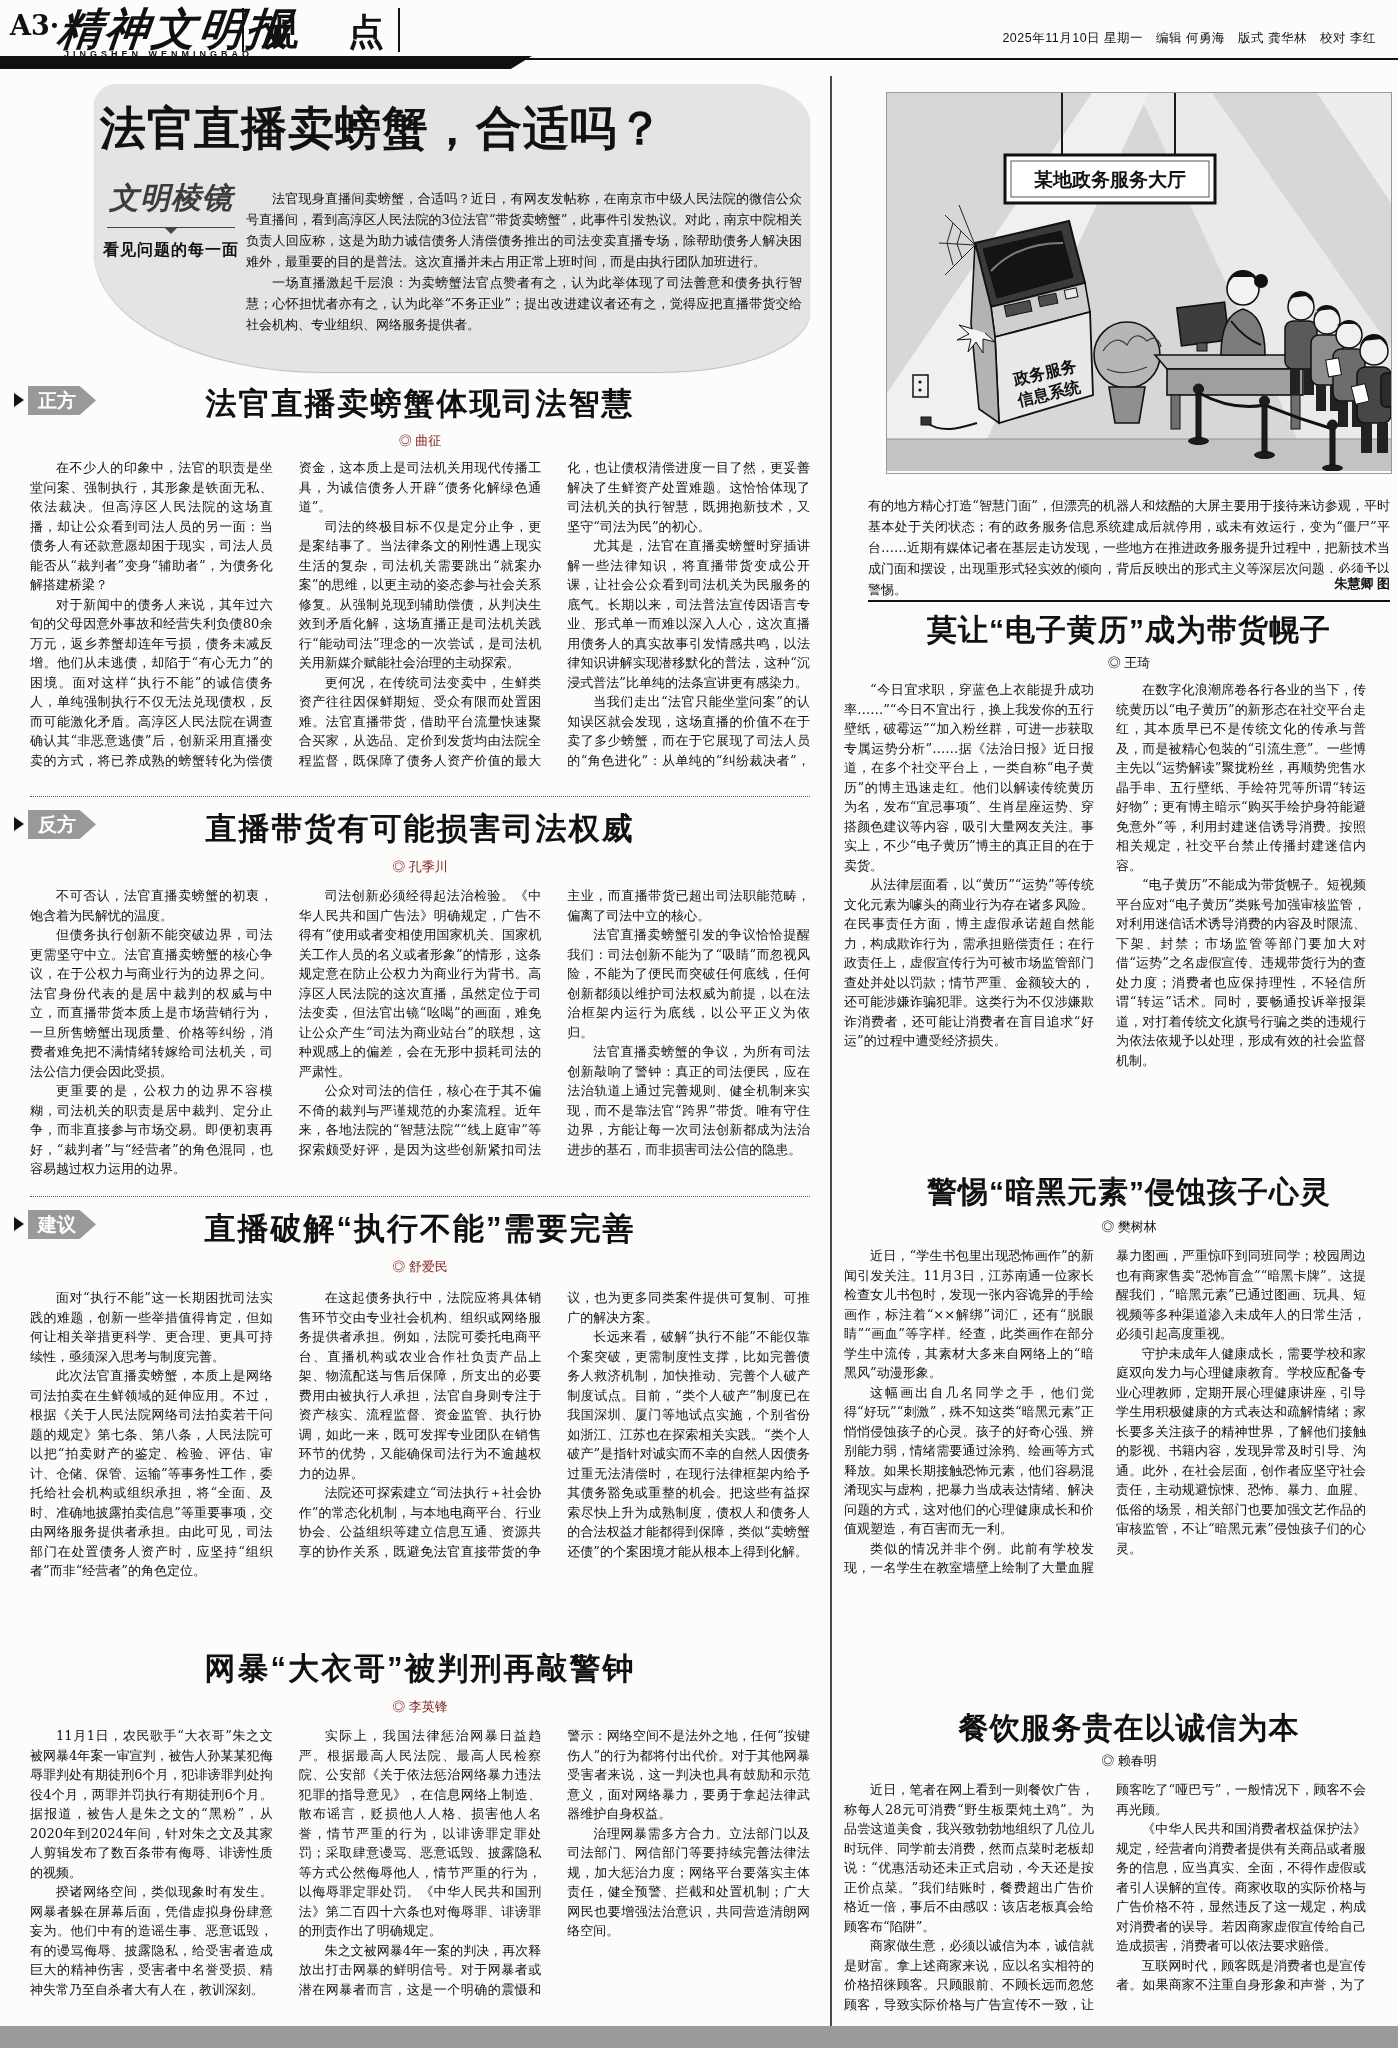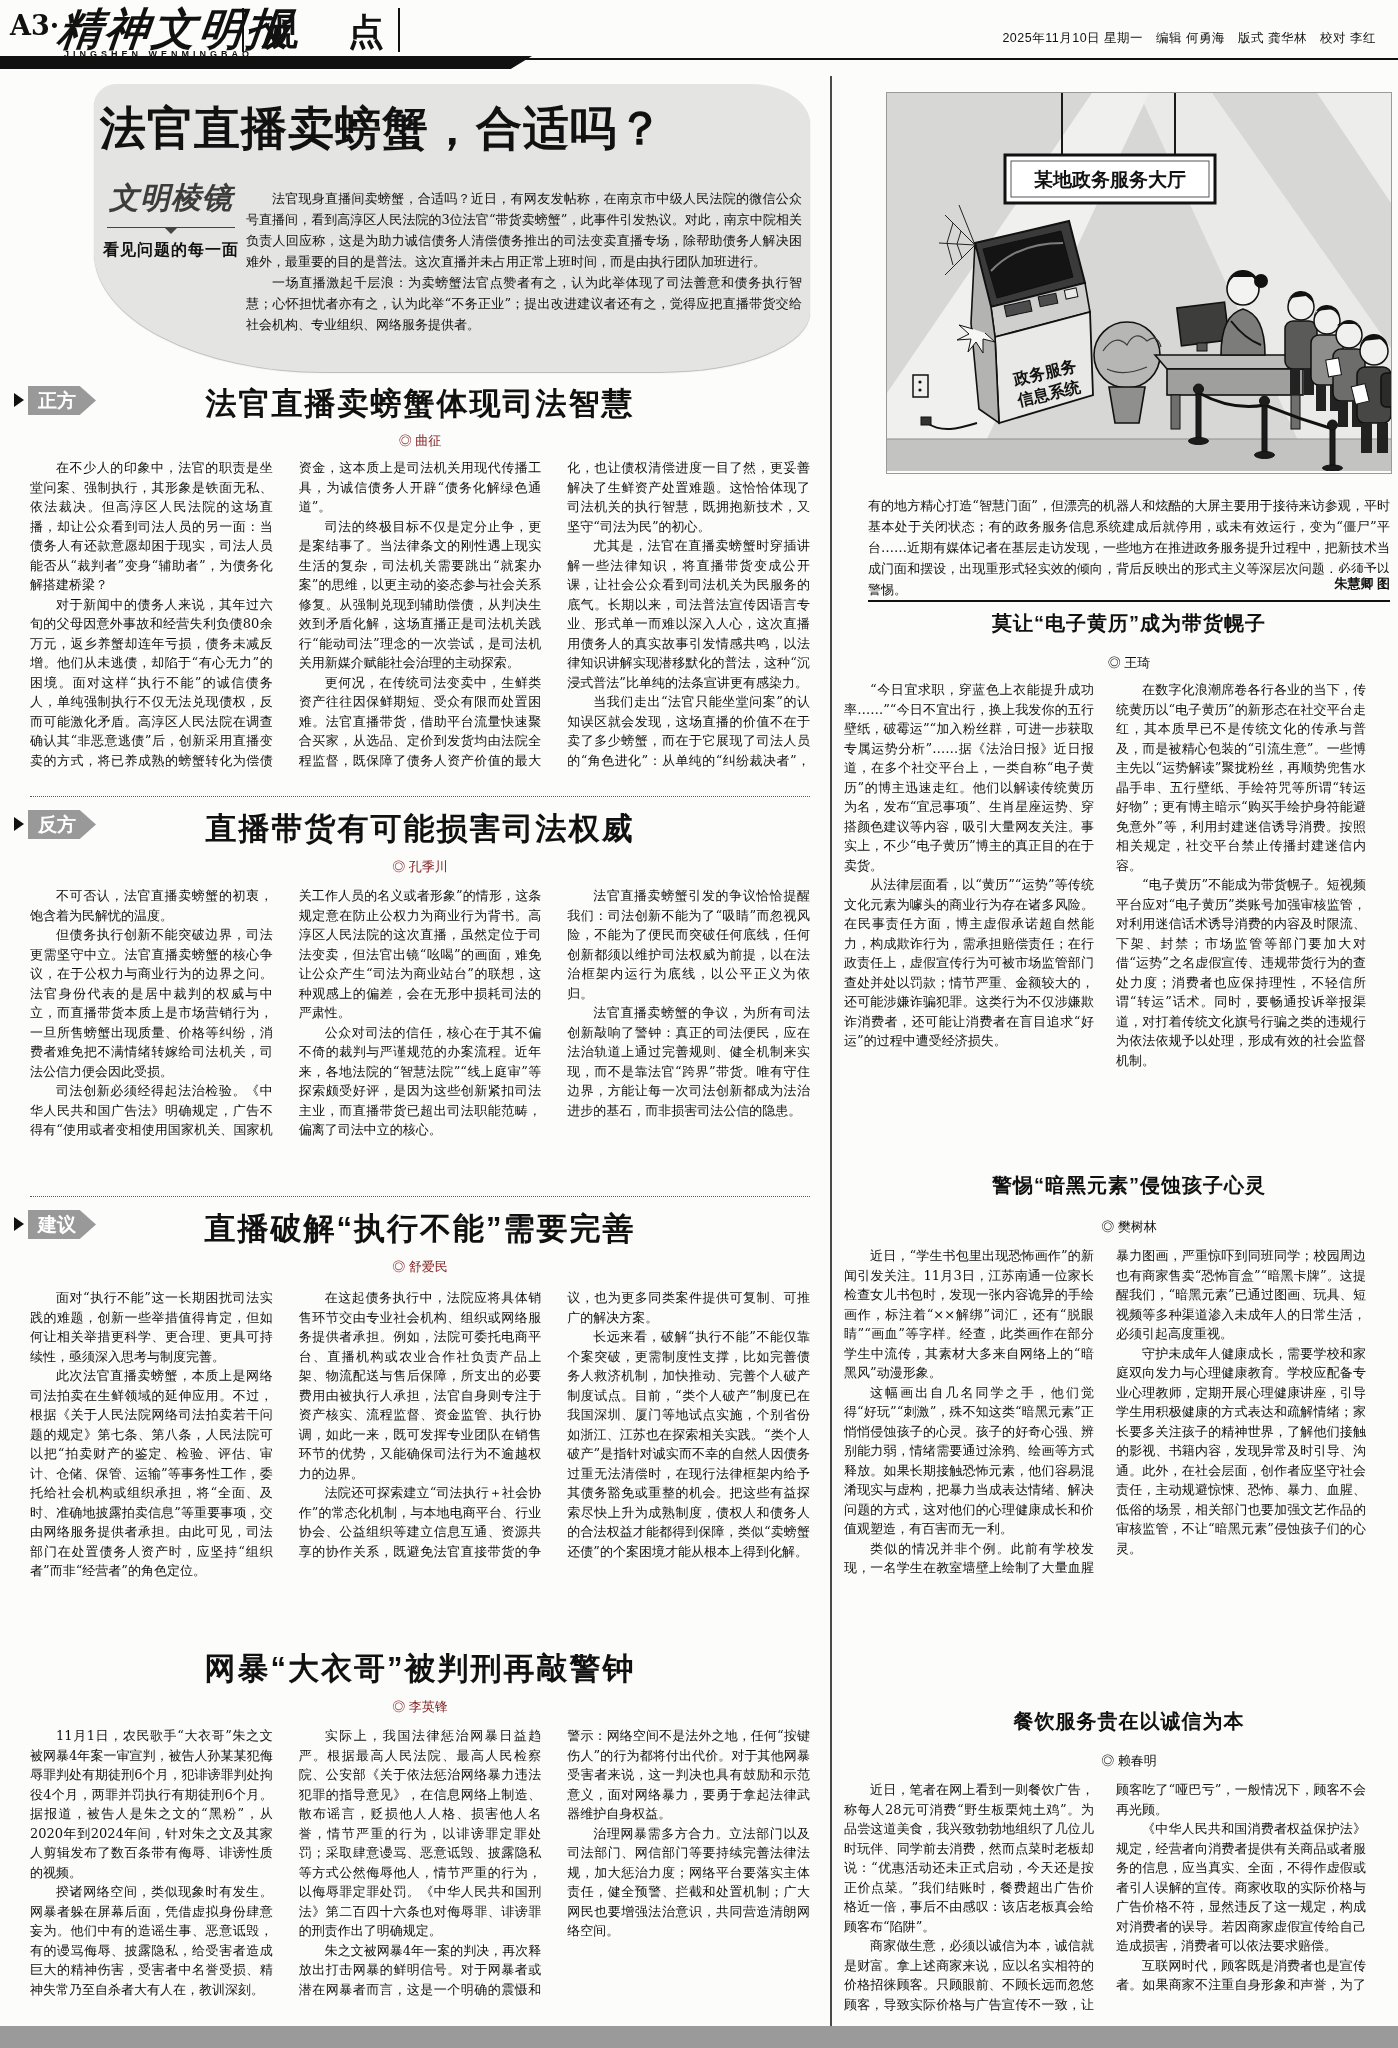--- a/index.html
+++ b/index.html
@@ -37,21 +37,21 @@
   .author{width:780px;text-align:center;font-size:13px;color:#7f1d1d;}
   .author:before{content:"◎ ";}
   .r-author{width:522px;text-align:center;font-size:13px;}
   .r-author:before{content:"◎ ";}
   .body{font-family:"DejaVu Serif","Liberation Serif",serif;font-size:13px;line-height:19.5px;
         text-align:justify;overflow:hidden;}
   .cols3{left:30px;width:780px;column-count:3;column-gap:26px;}
   .cols2{left:832px;width:522px;column-count:2;column-gap:22px;margin-left:12px;}
   .dotted{left:30px;width:780px;border-top:1.5px dotted #555;}
   .divider-v{left:830px;top:76px;width:2px;height:1950px;background:#4a4a4a;}
-  .r-hl{left:868px;width:522px;text-align:center;font-size:20px;font-weight:bold;letter-spacing:1px;}
+  .r-hl{left:868px;width:522px;text-align:center;font-size:30px;font-weight:bold;letter-spacing:1px;}
   .cap{left:868px;top:482px;width:522px;height:112px;font-family:"DejaVu Serif","Liberation Serif",serif;
        font-size:13px;line-height:21px;text-align:justify;}
   .cap .credit{position:absolute;right:0;bottom:0;font-weight:bold;font-family:"Liberation Sans",sans-serif;background:#fcfcfb;padding-left:8px;}
   .cap-rule{left:868px;top:600px;width:522px;height:2px;background:#111;}
   .cartoon{left:886px;top:92px;width:504px;height:380px;border:1px solid #9a9a9a;}
   .bottom-bar{left:0;top:2026px;width:1398px;height:22px;background:#9a9a9a;}
 </style>
 </head>
 <body>
 
@@ -95,20 +95,21 @@
     </div>
   <div class="abs dotted" style="top:796px;"></div>
 
   <div class="abs badge-arrow" style="left:14px;top:817px;"></div>
   <div class="abs badge" style="left:28px;top:810px;">反方</div>
   <div class="abs sec-hl" style="top:808px;">直播带货有可能损害司法权威</div>
   <div class="abs author" style="left:30px;top:858px;">孔季川</div>
   <div class="abs body cols3" style="top:886px;height:300px;">
       <p>不可否认，法官直播卖螃蟹的初衷，饱含着为民解忧的温度。</p>
       <p>但债务执行创新不能突破边界，司法更需坚守中立。法官直播卖螃蟹的核心争议，在于公权力与商业行为的边界之问。法官身份代表的是居中裁判的权威与中立，而直播带货本质上是市场营销行为，一旦所售螃蟹出现质量、价格等纠纷，消费者难免把不满情绪转嫁给司法机关，司法公信力便会因此受损。</p>
+      <p>更重要的是，公权力的边界不容模糊，司法机关的职责是居中裁判、定分止争，而非直接参与市场交易。即便初衷再好，“裁判者”与“经营者”的角色混同，也容易越过权力运用的边界。</p>
       <p>司法创新必须经得起法治检验。《中华人民共和国广告法》明确规定，广告不得有“使用或者变相使用国家机关、国家机关工作人员的名义或者形象”的情形，这条规定意在防止公权力为商业行为背书。高淳区人民法院的这次直播，虽然定位于司法变卖，但法官出镜“吆喝”的画面，难免让公众产生“司法为商业站台”的联想，这种观感上的偏差，会在无形中损耗司法的严肃性。</p>
       <p>公众对司法的信任，核心在于其不偏不倚的裁判与严谨规范的办案流程。近年来，各地法院的“智慧法院”“线上庭审”等探索颇受好评，是因为这些创新紧扣司法主业，而直播带货已超出司法职能范畴，偏离了司法中立的核心。</p>
       <p>法官直播卖螃蟹引发的争议恰恰提醒我们：司法创新不能为了“吸睛”而忽视风险，不能为了便民而突破任何底线，任何创新都须以维护司法权威为前提，以在法治框架内运行为底线，以公平正义为依归。</p>
       <p>法官直播卖螃蟹的争议，为所有司法创新敲响了警钟：真正的司法便民，应在法治轨道上通过完善规则、健全机制来实现，而不是靠法官“跨界”带货。唯有守住边界，方能让每一次司法创新都成为法治进步的基石，而非损害司法公信的隐患。</p>
     </div>
   <div class="abs dotted" style="top:1196px;"></div>
 
   <div class="abs badge-arrow" style="left:14px;top:1217px;"></div>
   <div class="abs badge" style="left:28px;top:1210px;">建议</div>
   <div class="abs sec-hl" style="top:1208px;">直播破解“执行不能”需要完善</div>

